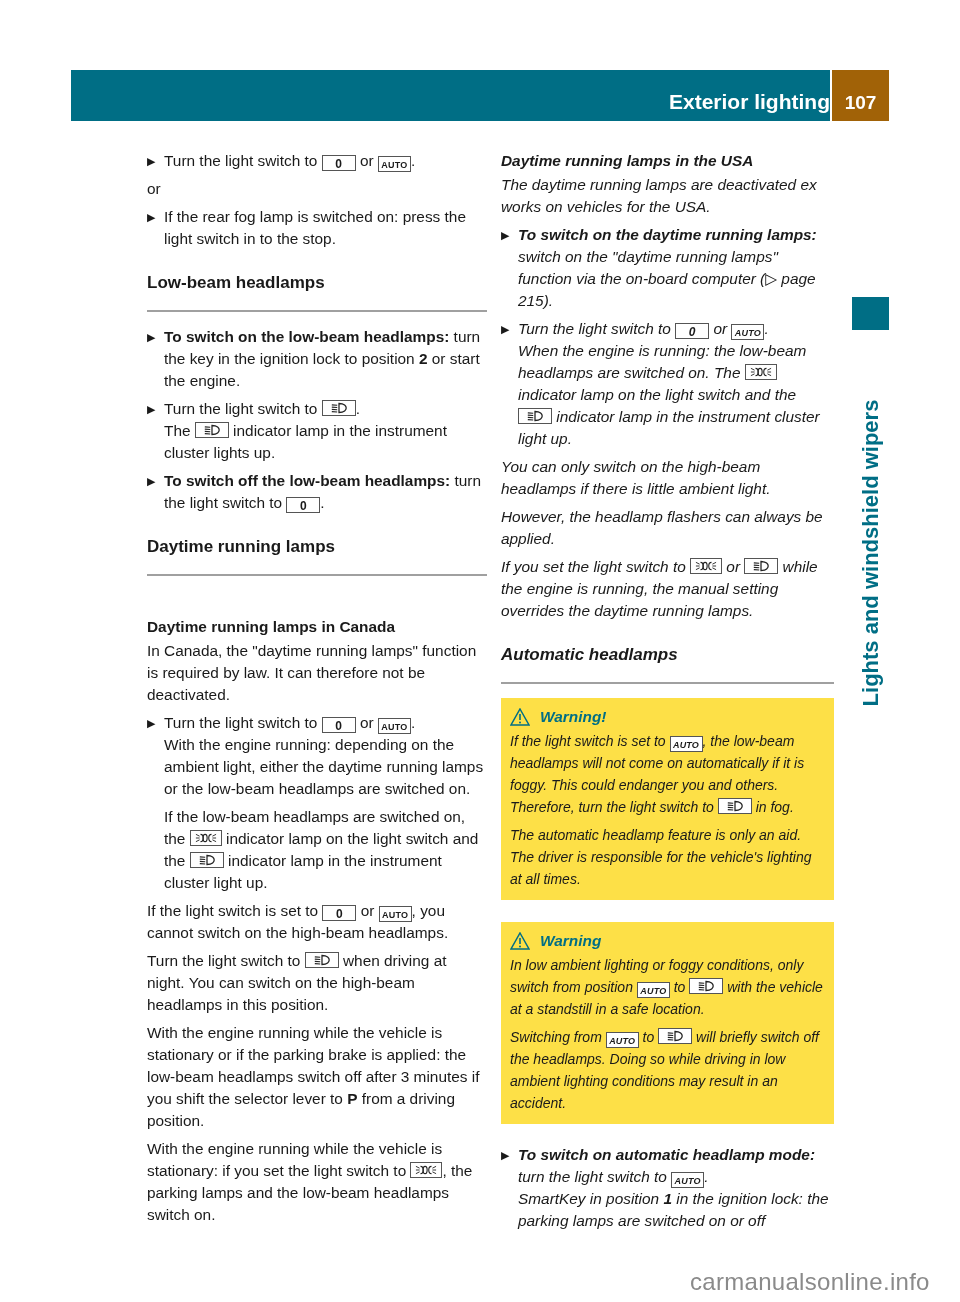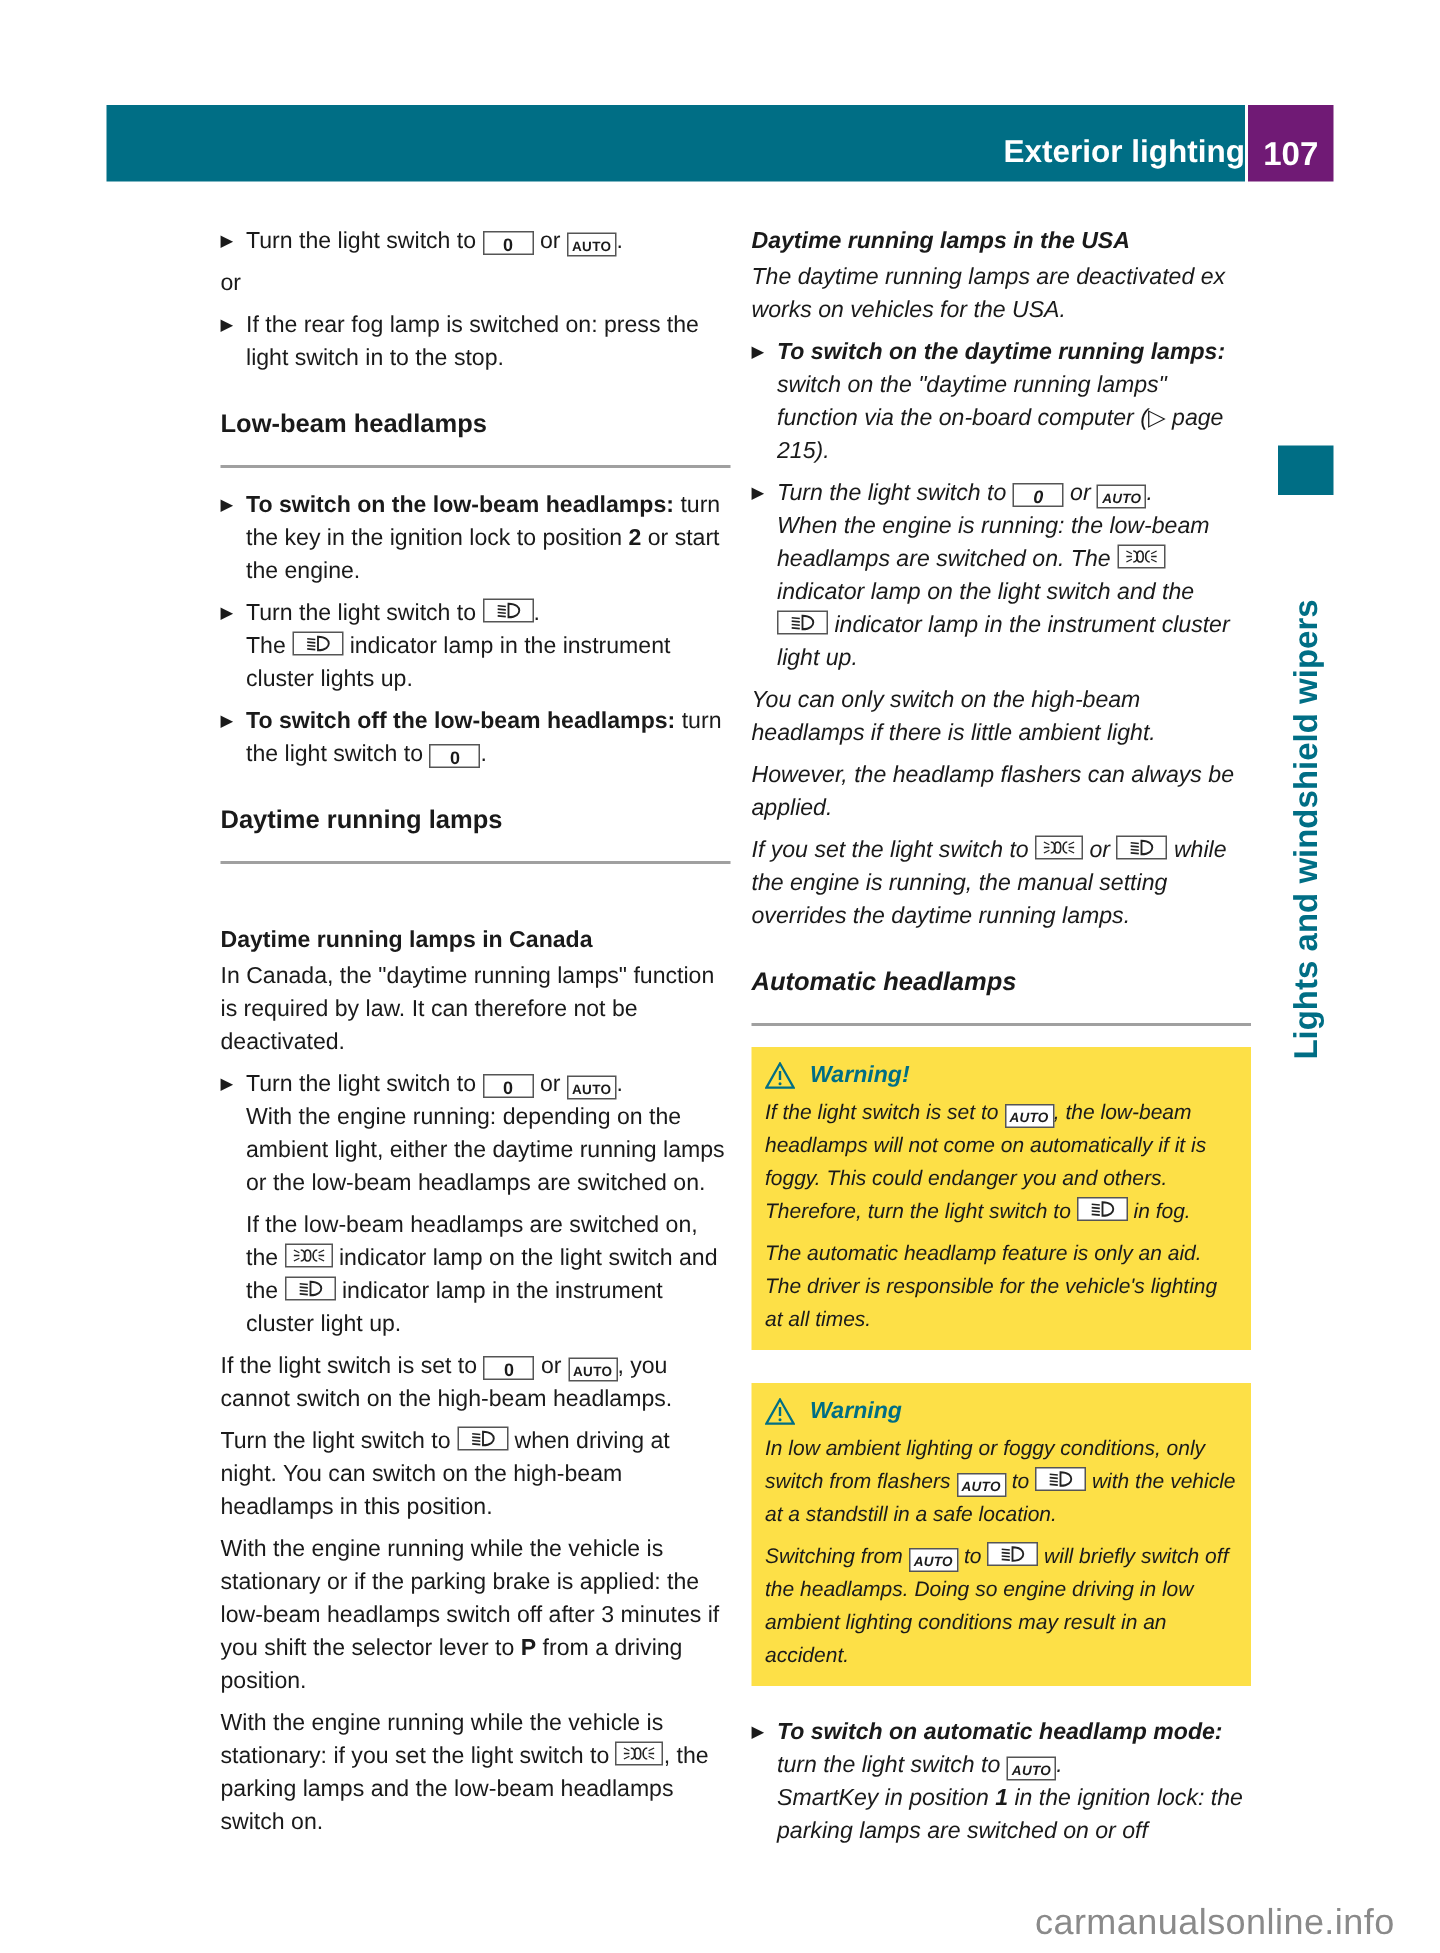--- a/index.html
+++ b/index.html
@@ -2,22 +2,22 @@
 <html><head>
 <meta charset="utf-8">
 <style>
   html, body { margin: 0; padding: 0; background: #ffffff; }
   body { width: 960px; height: 1302px; position: relative; overflow: hidden;
          font-family: "Liberation Sans", "DejaVu Sans", sans-serif; color: #1a1a1a; }
 
   .header-bar { position: absolute; left: 71px; top: 70px; width: 759px; height: 51px; background: #006e85; }
   .header-title { position: absolute; left: 0; top: 0; width: 759px; height: 51px; text-align: right;
                   box-sizing: border-box; color: #fff; font-weight: bold; font-size: 21px; line-height: 64px; }
-  .header-page { position: absolute; left: 832px; top: 70px; width: 57px; height: 51px; background: #701a75;
-                 color: #fff; font-weight: bold; font-size: 22px; line-height: 66px; text-align: center; }
+  .header-page { position: absolute; left: 832px; top: 70px; width: 57px; height: 51px; background: #a16207;
+                 color: #fff; font-weight: bold; font-size: 19px; line-height: 66px; text-align: center; }
 
   .side-tab { position: absolute; left: 852px; top: 297px; width: 37px; height: 33px; background: #006e85; }
   .side-label { position: absolute; left: 852px; top: 335px; width: 37px; height: 436px; }
   .side-label span { position: absolute; left: 50%; top: 50%; white-space: nowrap;
                      transform: translate(-50%, -50%) rotate(-90deg);
                      color: #006e85; font-weight: bold; font-size: 22px; }
 
   .col { position: absolute; top: 150px; width: 340px; font-size: 15.4px; line-height: 22px; }
   .col-left { left: 147px; }
   .col-right { left: 501px; width: 333px; font-style: italic; }
@@ -183,26 +183,26 @@
 
   <div class="warning-box" style="margin-top:22px">
     <div class="warning-title">
       <svg width="20" height="18" viewBox="0 0 20 18">
           <path d="M10 1 L19 17 L1 17 Z" fill="none" stroke="#006e85" stroke-width="1.5"></path>
           <line x1="10" y1="6" x2="10" y2="12" stroke="#006e85" stroke-width="1.6"></line>
           <circle cx="10" cy="14.5" r="1" fill="#006e85"></circle>
         </svg>
       <span>Warning</span>
     </div>
-    <p><span>In low ambient lighting or foggy conditions, only switch from flashers</span> <span class="sym sym-auto">AUTO</span> <span>to</span> <span class="sym sym-lowbeam"><svg width="18" height="12">
+    <p><span>In low ambient lighting or foggy conditions, only switch from position</span> <span class="sym sym-auto">AUTO</span> <span>to</span> <span class="sym sym-lowbeam"><svg width="18" height="12">
             <use href="#lowbeam"></use>
           </svg></span> <span>with the vehicle at a standstill in a safe location.</span></p>
     <p><span>Switching from</span> <span class="sym sym-auto">AUTO</span> <span>to</span> <span class="sym sym-lowbeam"><svg width="18" height="12">
             <use href="#lowbeam"></use>
-          </svg></span> <span>will briefly switch off the headlamps. Doing so engine driving in low ambient lighting conditions may result in an accident.</span></p>
+          </svg></span> <span>will briefly switch off the headlamps. Doing so while driving in low ambient lighting conditions may result in an accident.</span></p>
   </div>
 
   <div class="step" style="margin-top:20px">
     <span class="arrow">▶</span>
     <p><b>To switch on automatic headlamp mode:</b><span> turn the light switch to</span> <span class="sym sym-auto">AUTO</span><span>.</span><br>
     <span>SmartKey in position </span><b>1</b><span> in the ignition lock: the parking lamps are switched on or off</span></p>
   </div>
 </div>
 
 <div class="watermark">carmanualsonline.info</div>

